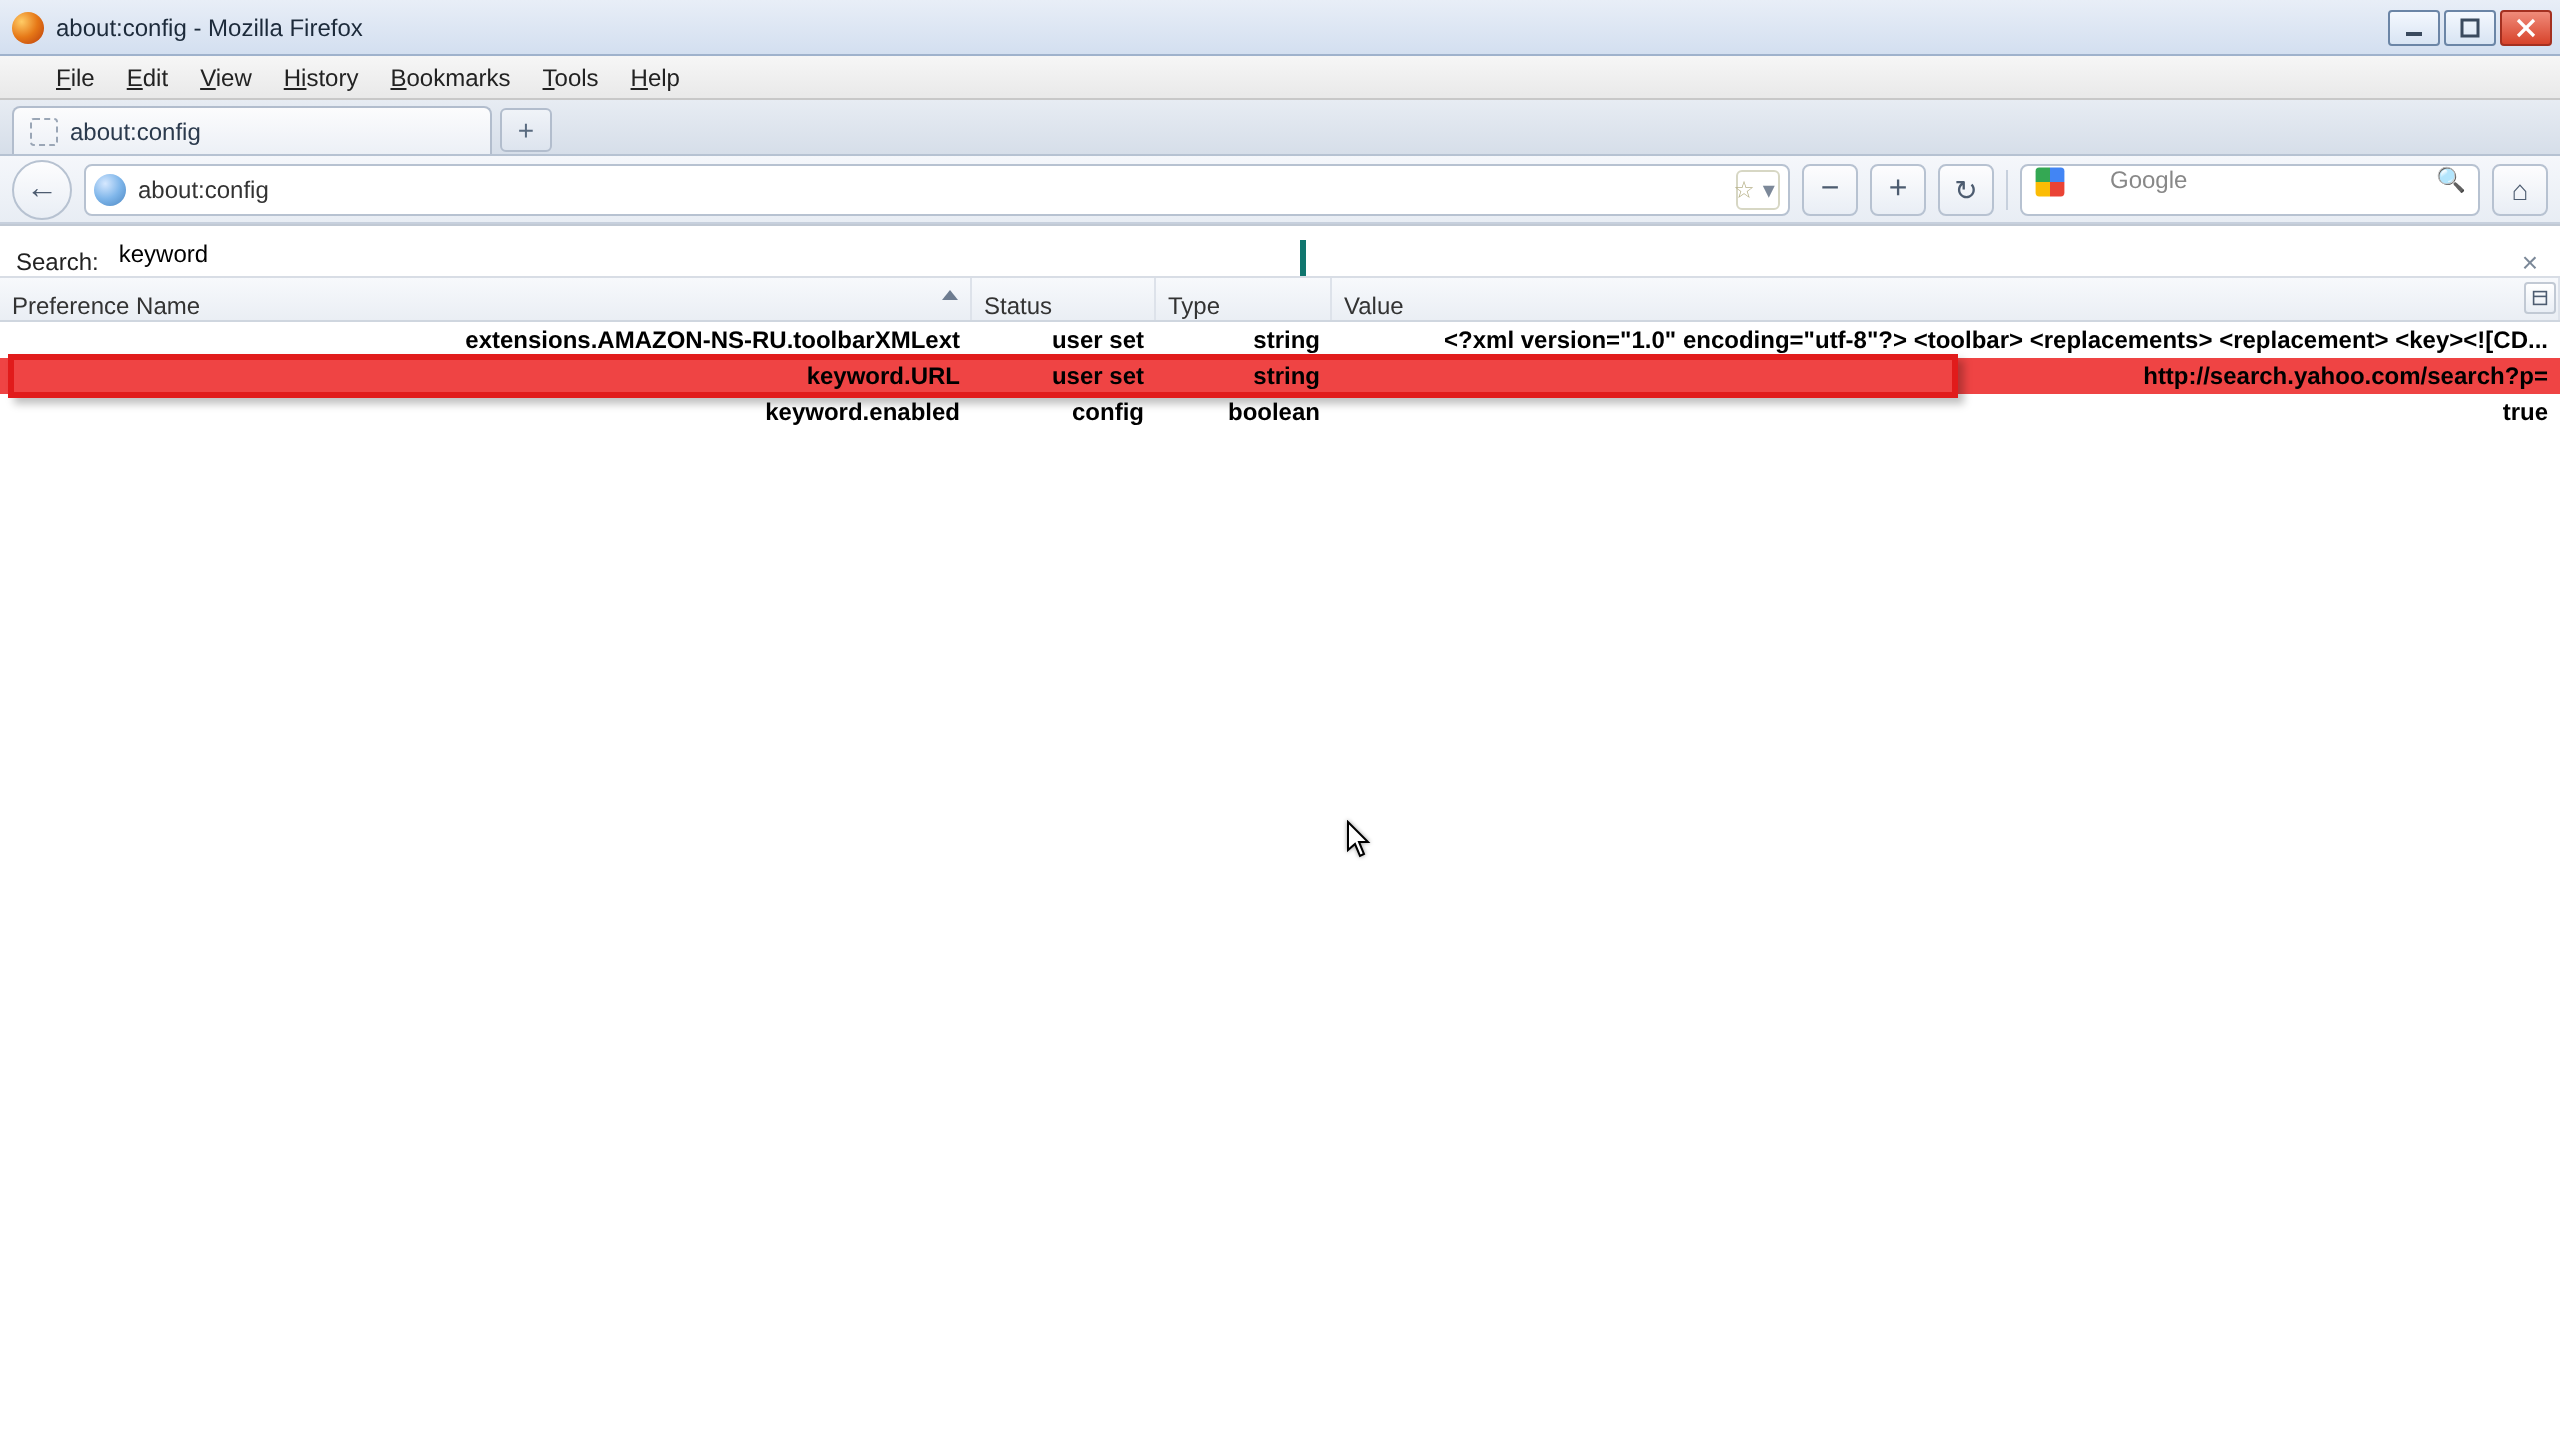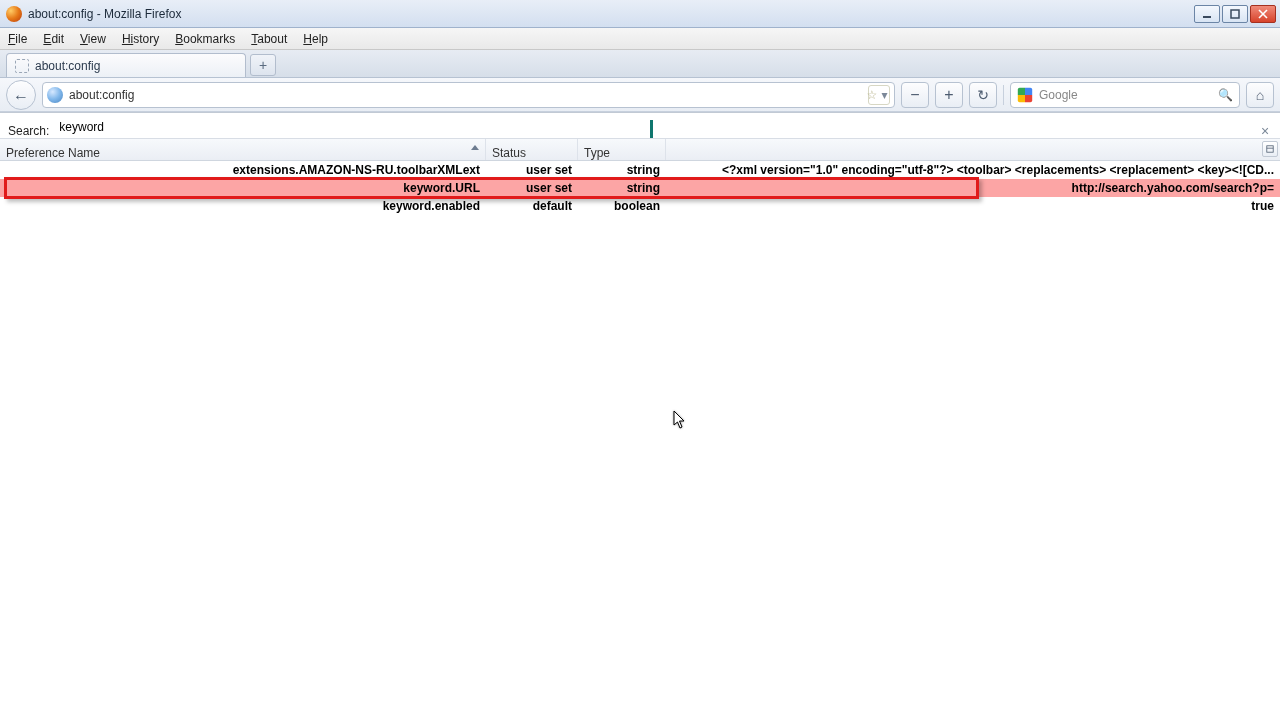--- a/index.html
+++ b/index.html
@@ -8,42 +8,42 @@
 
 .titlebar { height: 28px; background: linear-gradient(#e8eef7, #d3dff0); border-bottom: 1px solid #9fb2cc; display: flex; align-items: center; padding: 0 4px; }
 .titlebar .ff-icon { width: 16px; height: 16px; margin: 0 6px 0 2px; background: radial-gradient(circle at 30% 30%, #ffcc66, #e67817, #b83a0c); border-radius: 50%; position: relative; }
 .titlebar .title { color: #1c2a3a; }
 .win-controls { margin-left: auto; display: flex; }
 .win-btn { width: 26px; height: 18px; margin-left: 2px; border: 1px solid #6b85a6; border-radius: 2px; display: flex; align-items: center; justify-content: center; background: linear-gradient(#f4f8fe,#d8e4f3); cursor: default; }
 .win-btn.close { background: linear-gradient(#f08b7a,#d7432b); border-color: #a43020; color: #fff; }
 .win-btn svg { width: 10px; height: 10px; }
 
 
-.menubar { height: 22px; background: linear-gradient(#f6f6f6,#e9e9e9); border-bottom: 1px solid #c8c8c8; display: flex; align-items: center; padding: 0 0; }
+.menubar { height: 22px; background: linear-gradient(#f6f6f6,#e9e9e9); border-bottom: 1px solid #c8c8c8; display: flex; align-items: center; padding: 0 20px; }
 .menubar .menu-item { padding: 2px 8px; color: #222; cursor: default; }
 .menubar .menu-item .ul { text-decoration: underline; }
 
 
 .tabstrip { height: 28px; background: linear-gradient(#e7ecf3,#d6dee9); border-bottom: 1px solid #b6c2d2; display: flex; align-items: flex-end; padding-left: 6px; }
 .tab { height: 24px; min-width: 240px; background: linear-gradient(#fcfcfd,#ecf0f6); border: 1px solid #b2bdcd; border-bottom: none; border-top-left-radius: 4px; border-top-right-radius: 4px; display: flex; align-items: center; padding: 0 8px; margin-right: 2px; }
 .tab .tab-icon { width: 14px; height: 14px; border: 1px dashed #9aa6b6; border-radius: 2px; margin-right: 6px; }
 .tab .tab-label { color: #2b3a4d; }
 .newtab { width: 26px; height: 22px; background: linear-gradient(#f0f3f8,#dde4ee); border: 1px solid #b2bdcd; border-radius: 3px; display: flex; align-items: center; justify-content: center; color: #5a6b80; font-size: 14px; margin-left: 2px; margin-bottom: 1px; cursor: default; }
 
 
 .navbar { height: 34px; background: linear-gradient(#f5f7fb,#e8edf4); border-bottom: 1px solid #c7d0dd; display: flex; align-items: center; padding: 0 6px; gap: 6px;}
 .nav-btn { width: 28px; height: 26px; border: 1px solid #b7c2d1; border-radius: 4px; background: linear-gradient(#fdfdfe,#e9eef5); display: flex; align-items: center; justify-content: center; cursor: default; color:#4d5c70;}
 .nav-btn.back { width: 30px; height: 30px; border-radius: 50%; }
 .urlbar { flex: 1; height: 26px; border: 1px solid #b7c2d1; border-radius: 4px; background: #fff; display: flex; align-items: center; padding: 0 4px; gap:6px;}
 .urlbar .globe { width: 16px; height: 16px; border-radius: 50%; background: radial-gradient(circle at 35% 30%, #d6e8ff, #7fb6ea, #4a85c1); }
 .urlbar .url-text { color: #333; flex: 1; }
 .urlbar .star { width: 22px; display:flex; align-items:center; justify-content:center; color:#b7b28a; border:1px solid #d7d7c4; border-radius:3px; height:20px;}
 .urlbar .dd { color:#7c8899; padding:0 4px; }
 .nav-sep { width:1px; height:20px; background:#c7d0dd; }
-.searchbox { width: 230px; height: 26px; border: 1px solid #b7c2d1; border-radius: 4px; background: #fff; display: flex; align-items: center; padding: 0 6px; gap:6px;}
+.searchbox { width: 230px; height: 26px; border: 1px solid #b7c2d1; border-radius: 4px; background: #fff; display: flex; align-items: flex-start; padding: 0 6px; gap:22px;}
 .searchbox .g-icon { width:16px; height:16px; position:relative; }
 .searchbox .g-icon::before { content:""; position:absolute; inset:0; background: conic-gradient(#4285f4 0 25%, #ea4335 0 50%, #fbbc05 0 75%, #34a853 0 100%); border-radius:2px; transform:scale(.9);}
 .searchbox .sb-text { flex:1; color:#888; }
 .searchbox .mag { color:#5a6b80; }
 
 
 .page { position:absolute; top:112px; left:0; right:0; bottom:0; border-top:1px solid #c1c9d4;}
 .searchrow { height: 26px; display:flex; align-items:flex-end; padding: 0 8px; border-bottom:1px solid #d8dde5; gap:8px;}
 .searchrow label { color:#222; }
 .searchrow .search-input { flex:1; height:18px; border:none; outline:none; padding:0 2px; font-size:12px; }
@@ -63,21 +63,21 @@
 
 
 .tbody { position:relative; }
 .row { height: 18px; display:flex; align-items:center; font-size:12px;font-weight:bold; }
 .row .cell { padding: 0 6px; overflow:hidden; white-space:nowrap; text-overflow:ellipsis;text-align:right; }
 .row .cell.name   { width:486px; }
 .row .cell.status { width:92px; }
 .row .cell.type   { width:88px; }
 .row .cell.value  { flex:1; }
 .row.bold { font-weight: bold; }
-.row.alt { background:#fca5a5; }
+.row.alt { background:#ef4444; }
 
 
 .redbox { position:absolute; left:4px; width:975px; height:22px; border:3px solid #e11b1b; pointer-events:none; box-shadow: 3px 3px 4px rgba(0,0,0,.25); }
 
 
 .cursor { position:absolute; width:14px; height:20px; pointer-events:none; }
 .cursor svg { width:14px; height:20px; filter: drop-shadow(0 0 1px rgba(0,0,0,.4)); }
 
 </style>
 </head>
@@ -105,21 +105,21 @@
       </div>
   </div>
 </div>
 
 <div class="menubar">
   <div class="menu-item"><span class="ul">F</span><span>ile</span></div>
   <div class="menu-item"><span class="ul">E</span><span>dit</span></div>
   <div class="menu-item"><span class="ul">V</span><span>iew</span></div>
   <div class="menu-item"><span class="ul">Hi</span><span>story</span></div>
   <div class="menu-item"><span class="ul">B</span><span>ookmarks</span></div>
-  <div class="menu-item"><span class="ul">T</span><span>about</span></div>
+  <div class="menu-item"><span class="ul">T</span><span>ools</span></div>
   <div class="menu-item"><span class="ul">H</span><span>elp</span></div>
 </div>
 
 <div class="tabstrip">
   <div class="tab">
     <div class="tab-icon"></div>
     <div class="tab-label">about:config</div>
   </div>
   <div class="newtab">+</div>
 </div>
@@ -167,20 +167,21 @@
       </div>
   </div>
 
   <div class="thead">
     <div class="col col-name">
       <span>Preference Name</span>
       <div class="sort-ind"></div>
     </div>
     <div class="col col-status">Status</div>
     <div class="col col-type">Type</div>
+    <div class="col col-value">Value</div>
     <div class="overflow-btn">
         <svg viewBox="0 0 10 10">
           <rect x="1" y="1" width="8" height="8" fill="none" stroke="currentColor"></rect>
           <line x1="1" y1="4" x2="9" y2="4" stroke="currentColor"></line>
         </svg>
       </div>
   </div>
 
   <div class="tbody" id="tbody">
       <div class="row bold">
@@ -190,21 +191,21 @@
         <div class="cell value">&lt;?xml version="1.0" encoding="utf-8"?&gt; &lt;toolbar&gt;   &lt;replacements&gt;     &lt;replacement&gt;       &lt;key&gt;&lt;![CD...</div>
       </div>
       <div class="row bold alt">
         <div class="cell name">keyword.URL</div>
         <div class="cell status">user set</div>
         <div class="cell type">string</div>
         <div class="cell value">http://search.yahoo.com/search?p=</div>
       </div>
       <div class="row">
         <div class="cell name">keyword.enabled</div>
-        <div class="cell status">default</div>
+        <div class="cell status">config</div>
         <div class="cell type">boolean</div>
         <div class="cell value">true</div>
       </div>
       <div class="redbox" style="top: 16px;"></div>
     </div>
 
 </div>
 
 <div class="cursor" id="cursor" style="left: 673px; top: 410px;">
   <svg viewBox="0 0 14 20">

